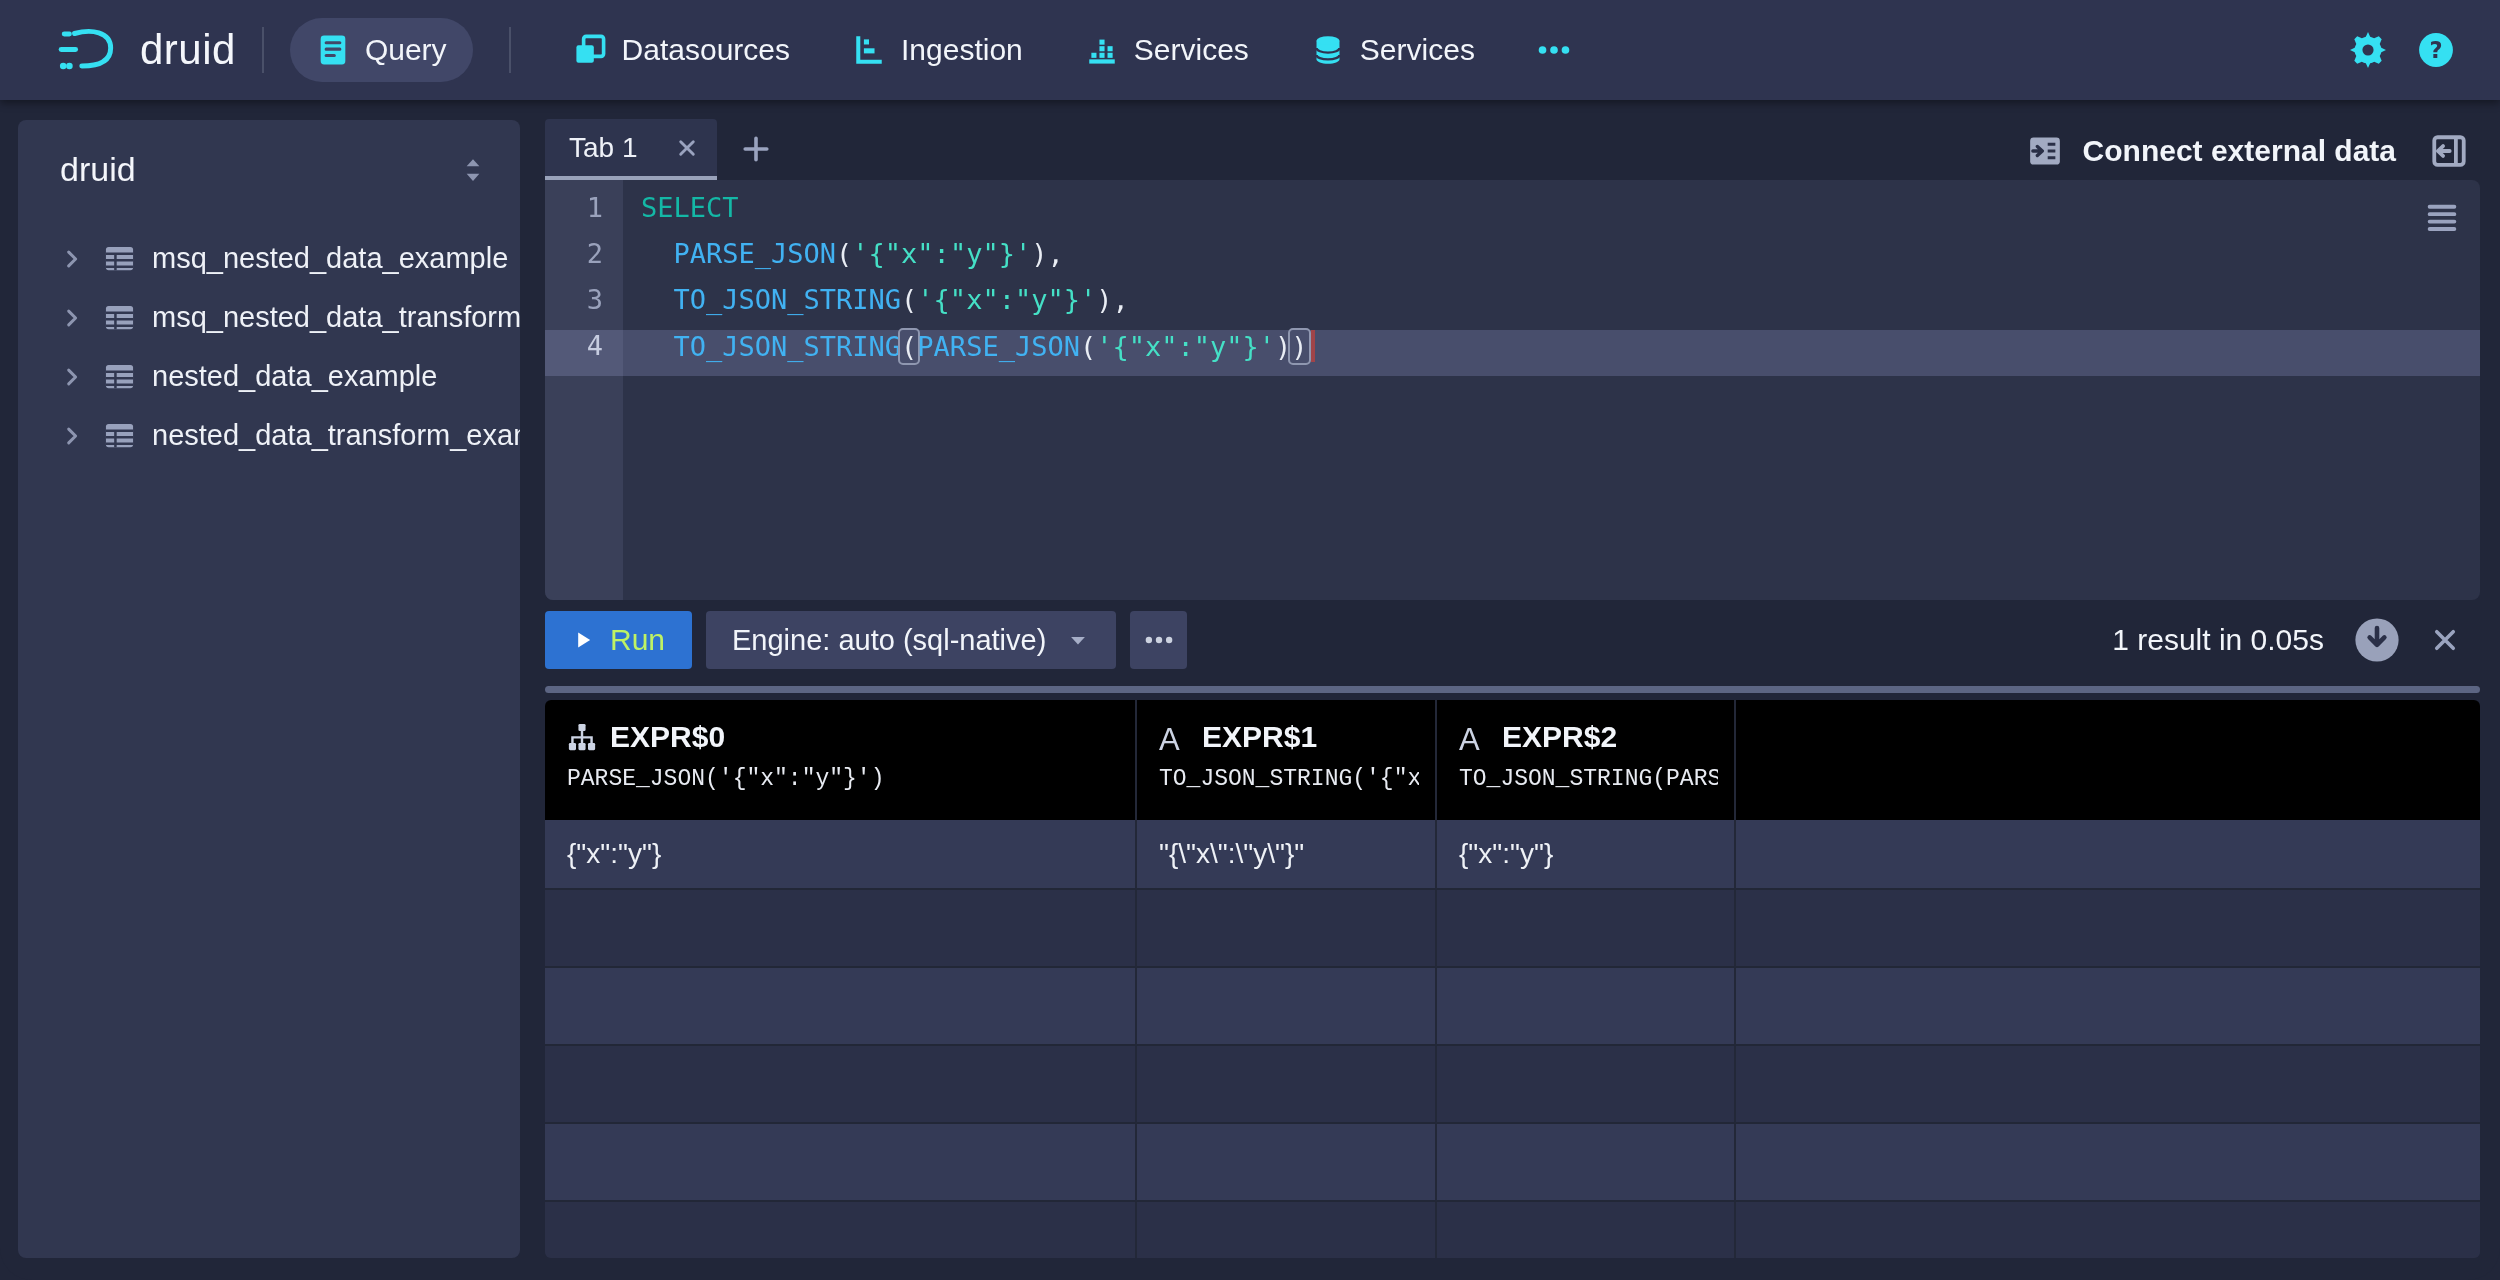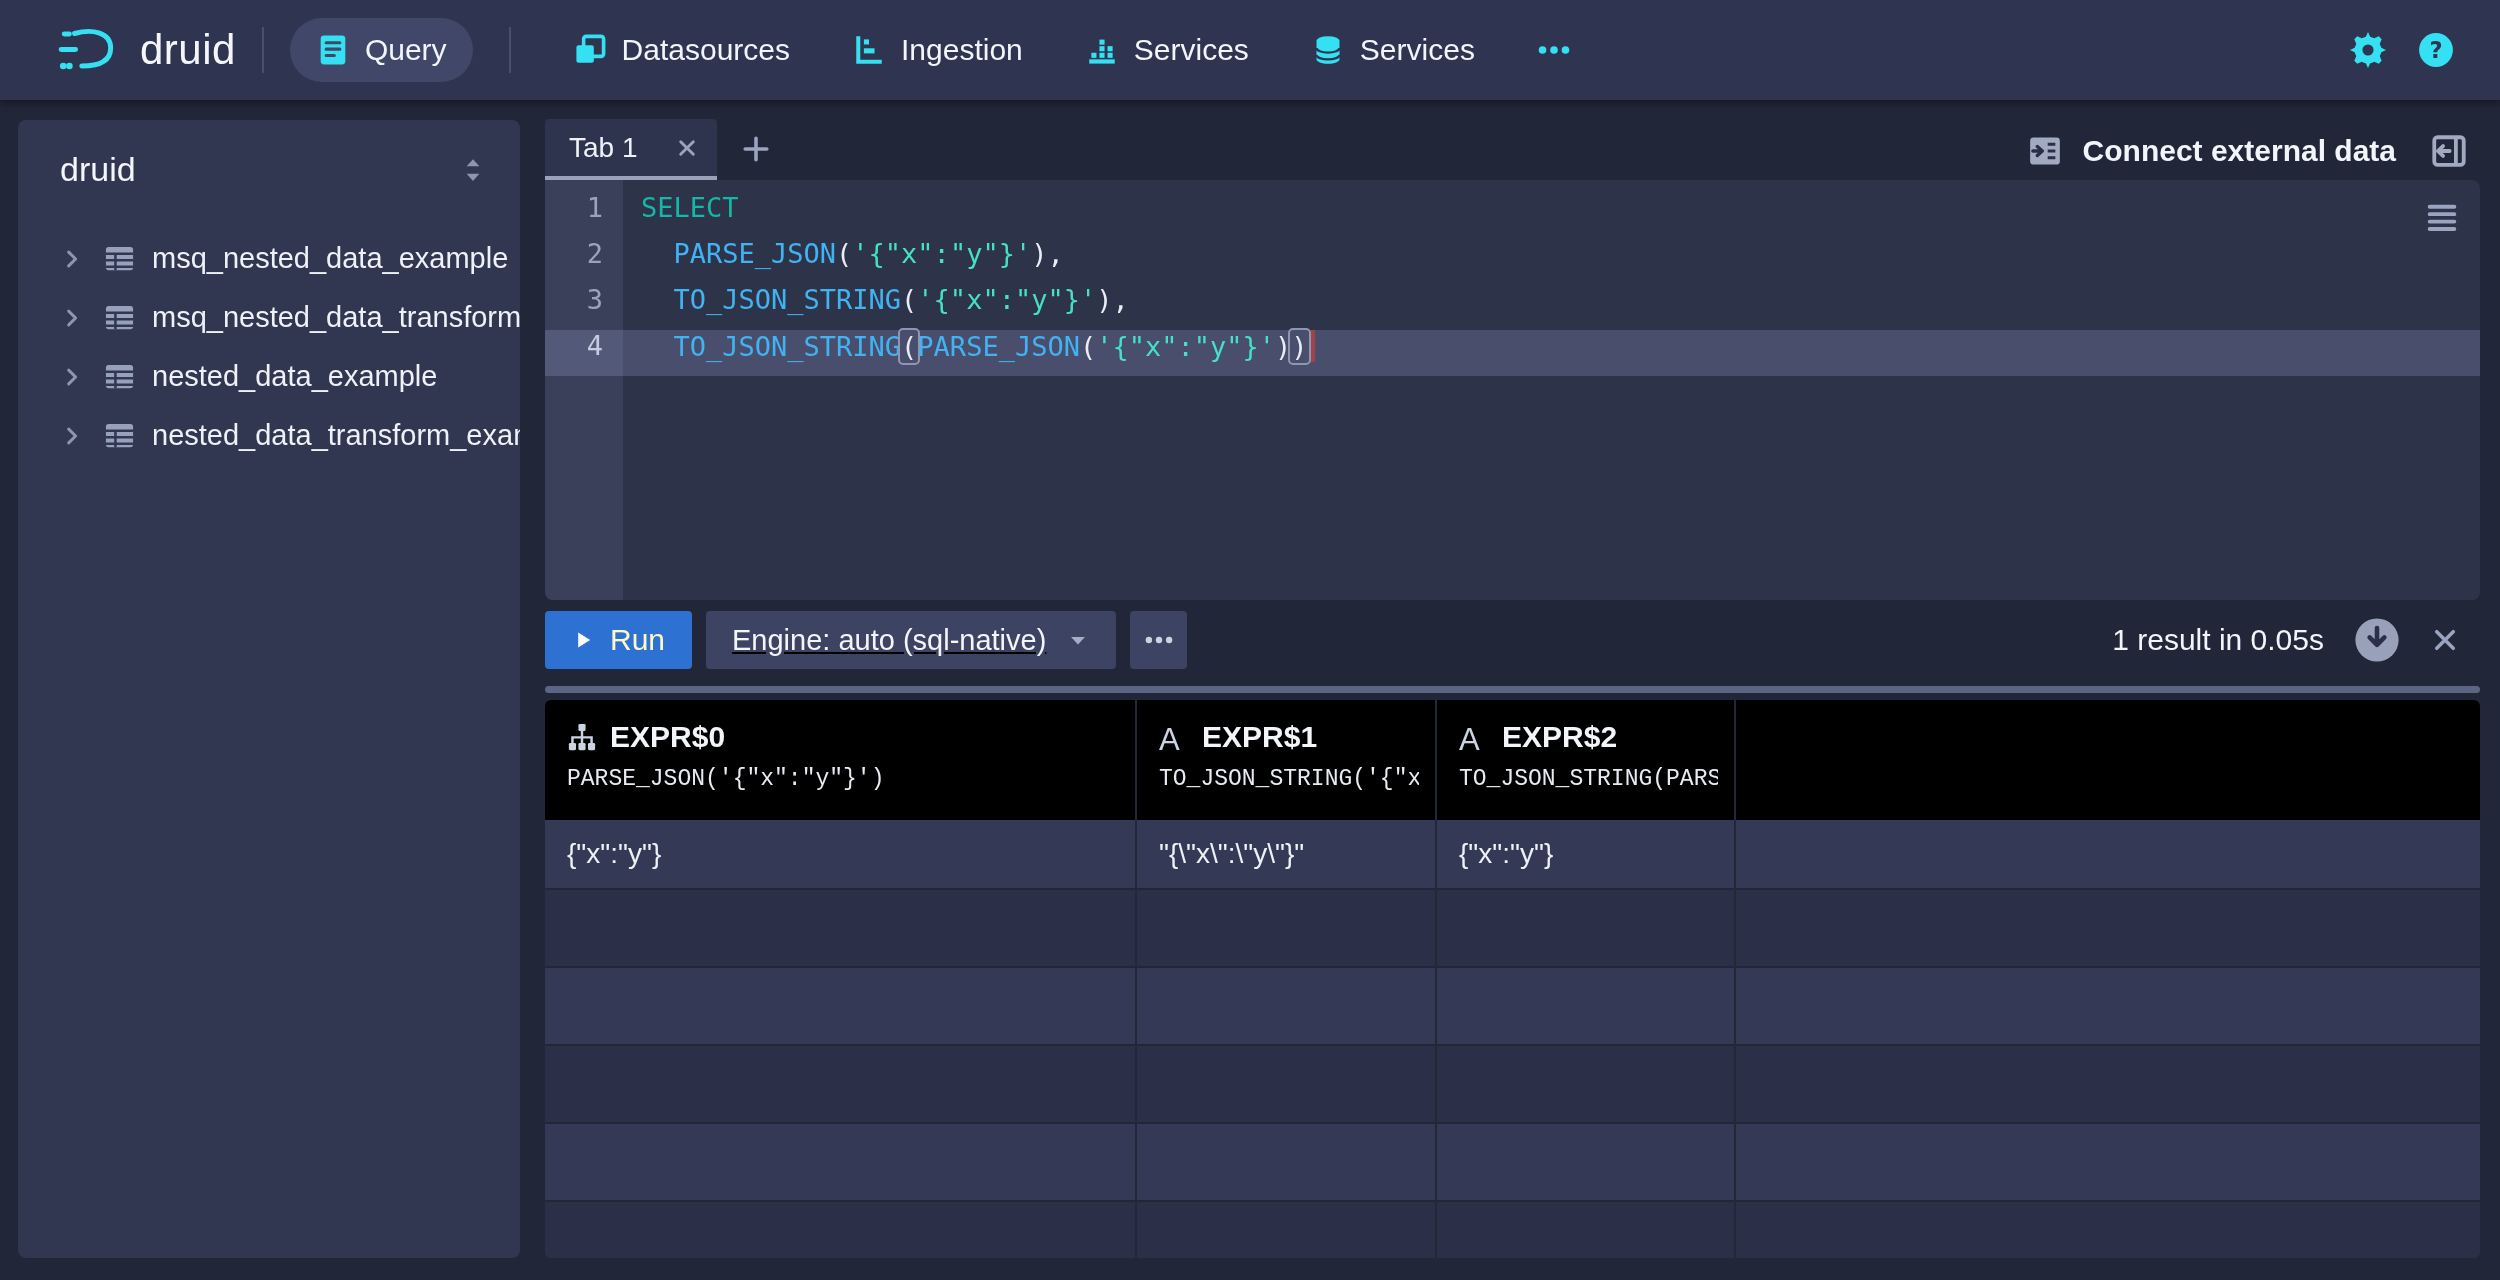--- a/index.html
+++ b/index.html
@@ -79,23 +79,23 @@
   .editor-menu { position:absolute; right:20px; top:20px; width:36px; height:36px; cursor:pointer; }
   .editor-menu svg { width:100%; height:100%; }
 
   
   .runbar { position:absolute; left:545px; top:611px; width:1935px; height:58px;
             display:flex; align-items:center; }
   .run-btn { height:58px; width:147px; background:#2d72d2; border-radius:4px; display:flex;
              align-items:center; justify-content:center; gap:16px; cursor:pointer; }
   .run-btn .picon { width:22px; height:22px; }
   .picon svg { width:100%; height:100%; display:block; }
-  .run-label { color:#fef9c3; font-size:30px; }
+  .run-label { color:#bef264; font-size:30px; }
   .engine-btn { height:58px; margin-left:14px; background:#3d4362; border-radius:4px;
-                display:flex; align-items:center; padding:0 26px; gap:20px; cursor:pointer;text-decoration:underline; }
+                display:flex; align-items:center; padding:0 26px; gap:20px; cursor:pointer; }
   .engine-label { color:#f2f5fa; font-size:29px; }
   .caret { width:24px; height:24px; }
   .caret svg { width:100%; height:100%; }
   .more-btn { height:58px; width:57px; margin-left:14px; background:#3d4362; border-radius:4px;
               display:flex; align-items:center; justify-content:center; cursor:pointer; }
   .more-btn svg { width:30px; height:30px; }
   .run-right { margin-left:auto; display:flex; align-items:center; gap:30px; padding-right:20px; }
   .status-text { color:#f2f5fa; font-size:30px; }
   .dl-btn { width:46px; height:46px; cursor:pointer; }
   .dl-btn svg { width:100%; height:100%; }

